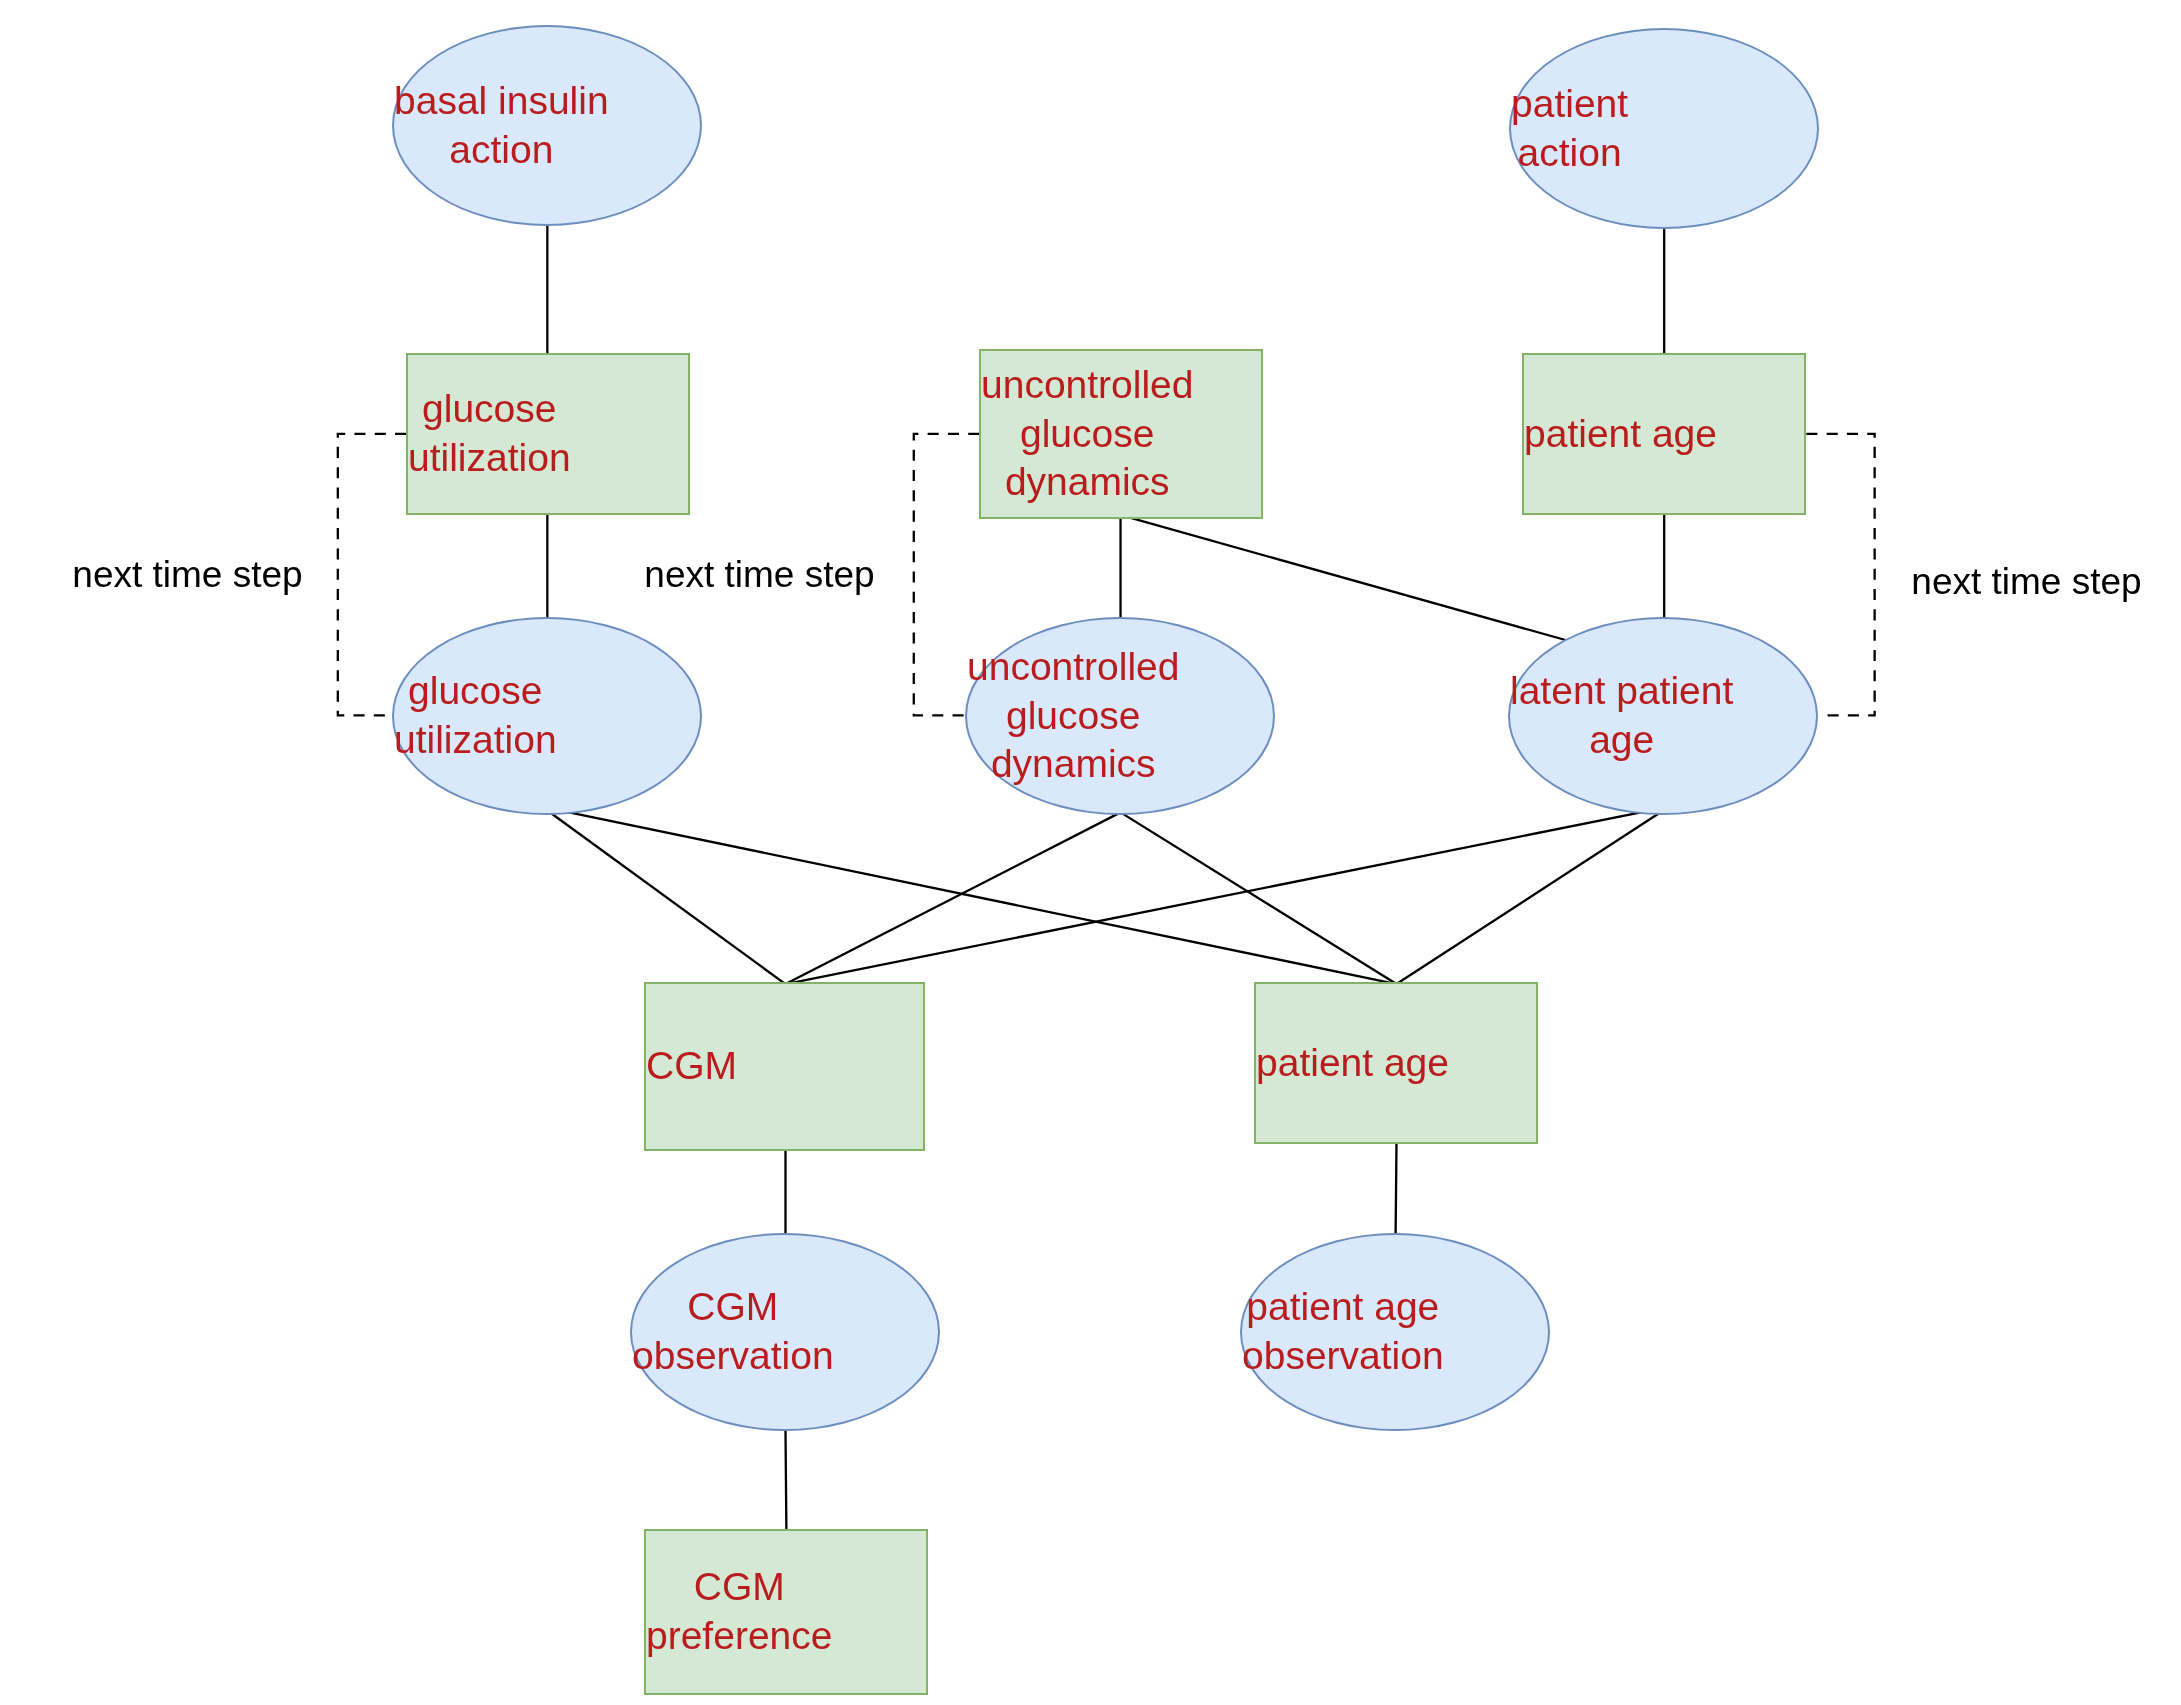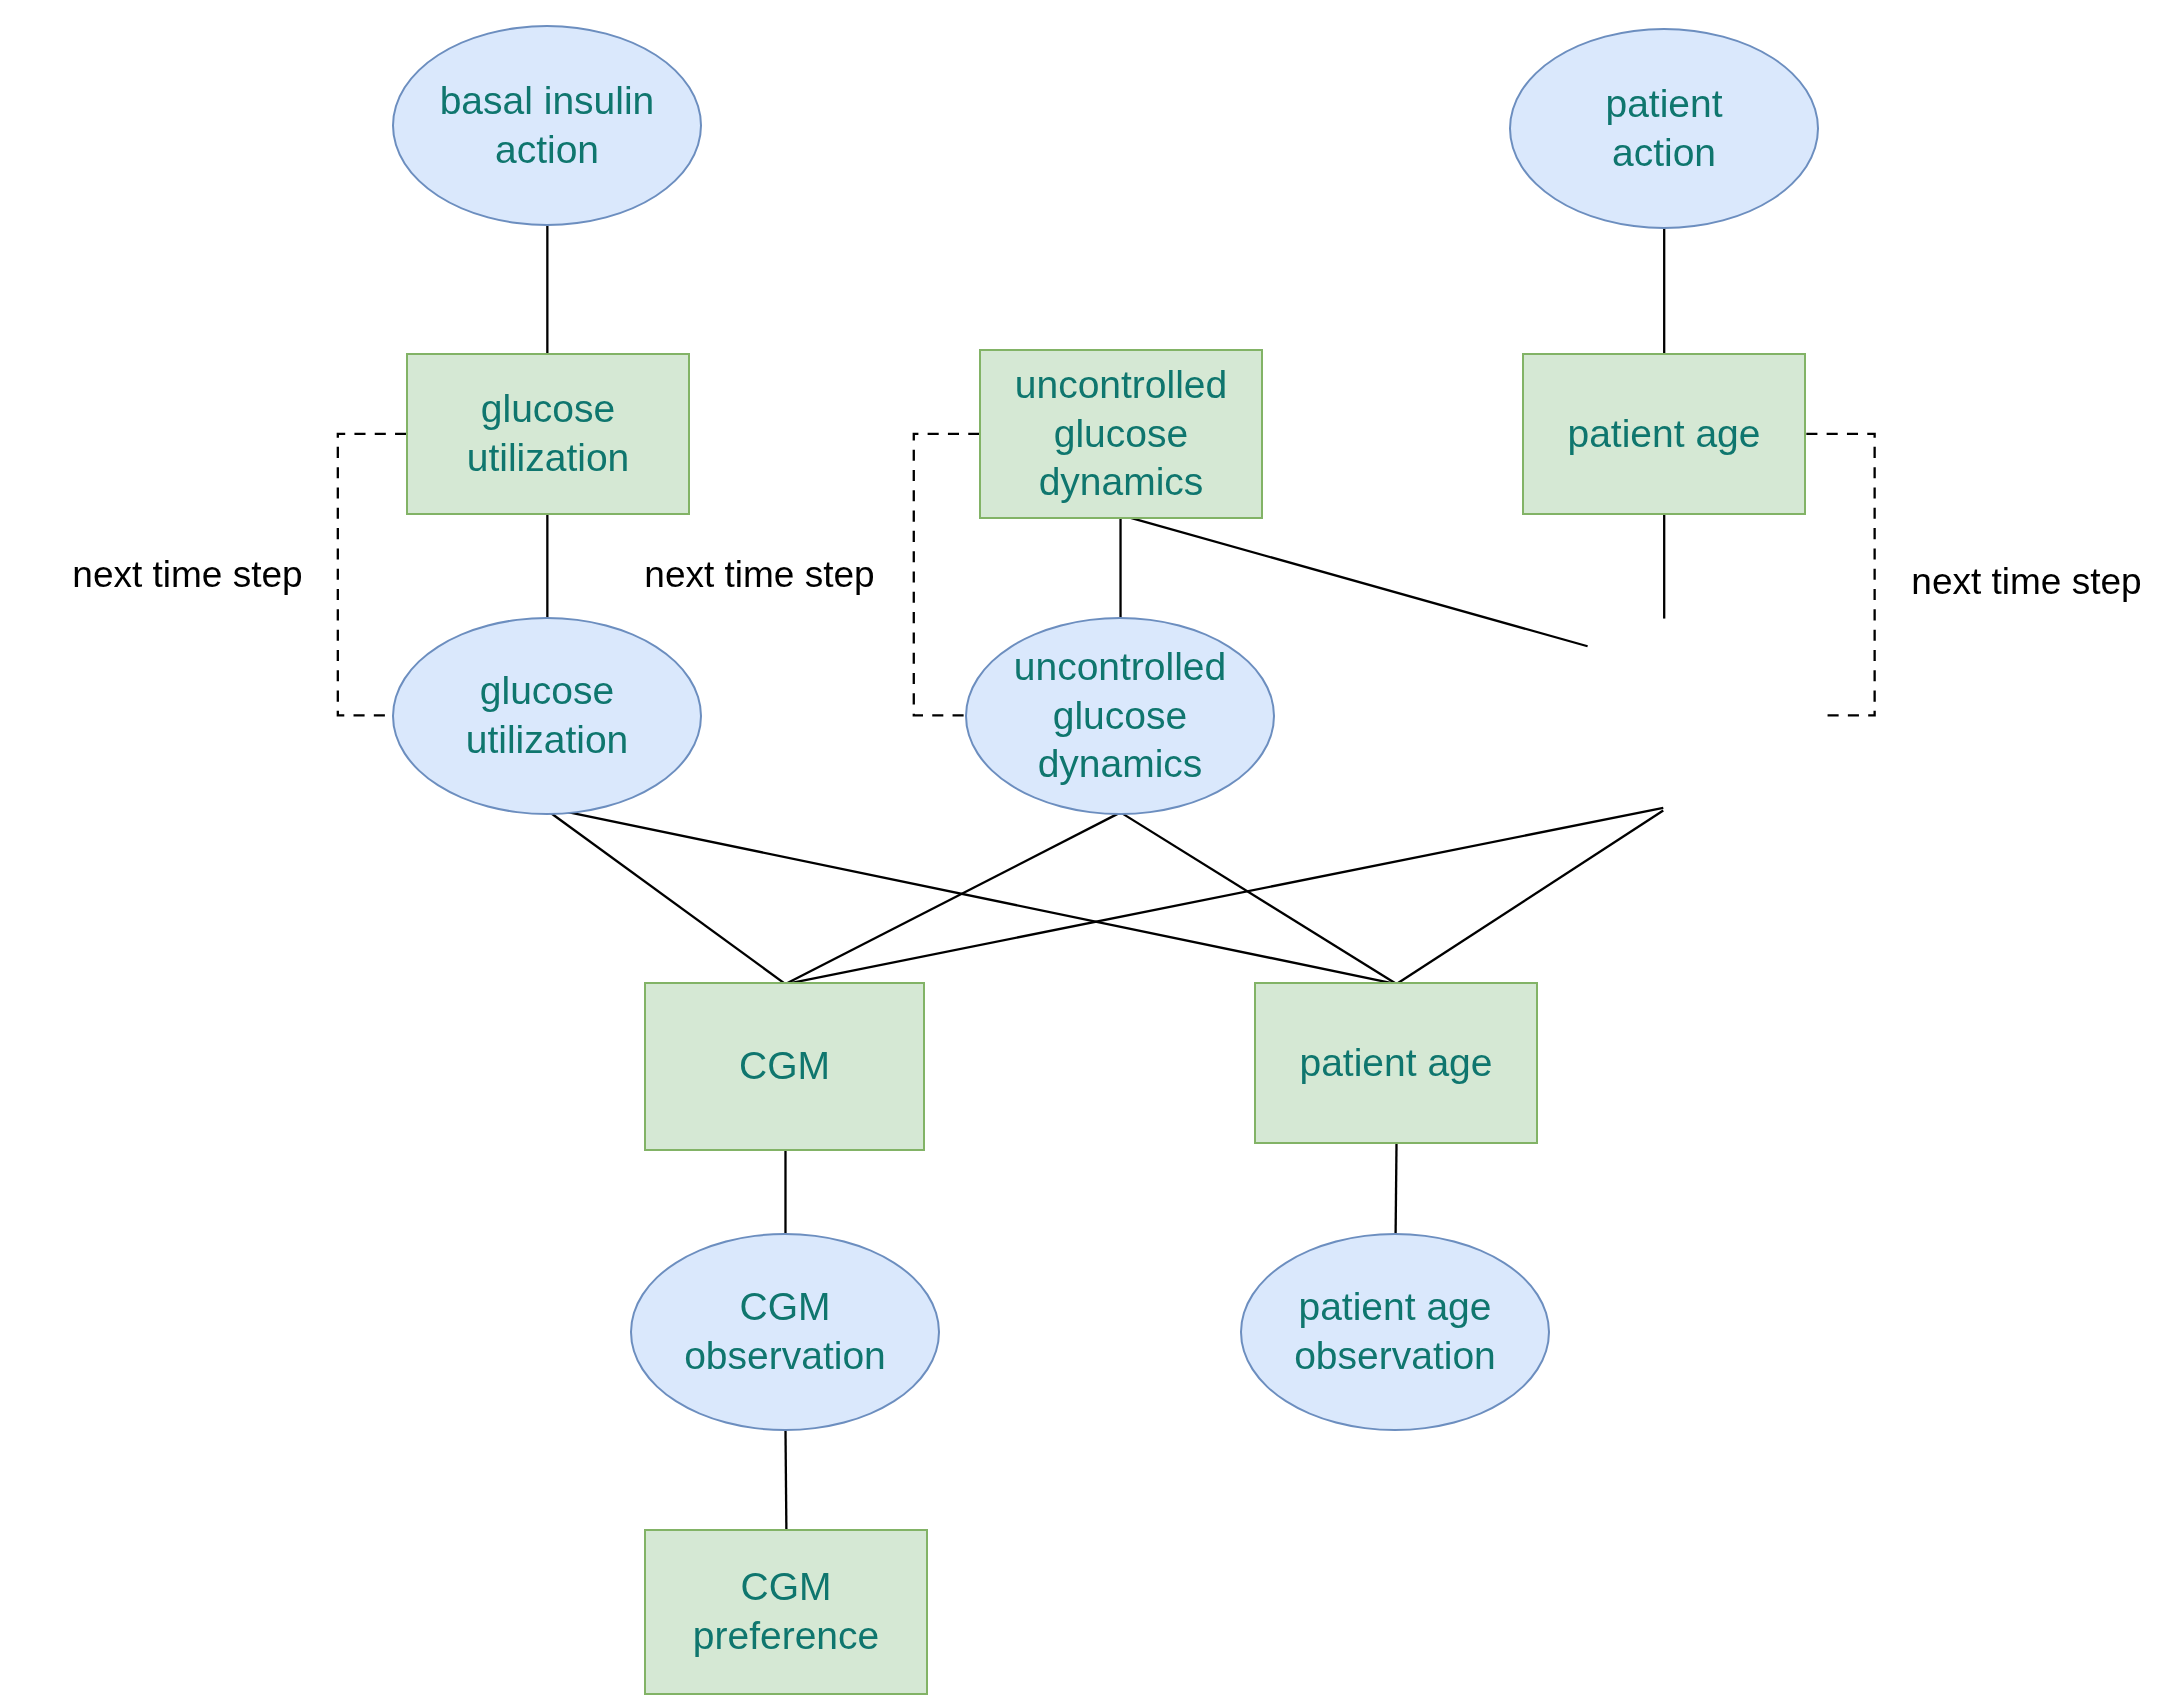--- a/index.html
+++ b/index.html
@@ -26,25 +26,24 @@
     fill: none;
   }
   .edges .dashed line, .edges .dashed polyline {
     stroke-dasharray: 12 10;
   }
 
   .node {
     position: absolute;
     display: flex;
     align-items: center;
-    justify-content: center;
     text-align: center;
     font-size: 39px;
     line-height: 1.25;
-    color: #0f766e;
+    color: #b91c1c;
   }
   .node.rect {
     background: var(--rect-fill, #d5e8d4);
     border: 2.8px solid var(--rect-border, #82b366);
   }
   .node.ellipse {
     background: var(--ellipse-fill, #dae8fc);
     border: 2.8px solid var(--ellipse-border, #6c8ebf);
     border-radius: 50%;
   }
@@ -117,20 +116,24 @@
     <span class="node-label">glucose
 utilization</span>
   </div>
 
   <div class="node ellipse" style="left:965px; top:617px; width:310px; height:198px;">
     <span class="node-label">uncontrolled
 glucose
 dynamics</span>
   </div>
 
+  <div class="node ellipse" style="left:1508px; top:617px; width:310px; height:198px;">
+    <span class="node-label">latent patient
+age</span>
+  </div>
 
   <div class="node rect" style="left:644px; top:982px; width:281px; height:169px;">
     <span class="node-label">CGM</span>
   </div>
 
   <div class="node rect" style="left:1254px; top:982px; width:284px; height:162px;">
     <span class="node-label">patient age</span>
   </div>
 
   <div class="node ellipse" style="left:630px; top:1233px; width:310px; height:198px;">

